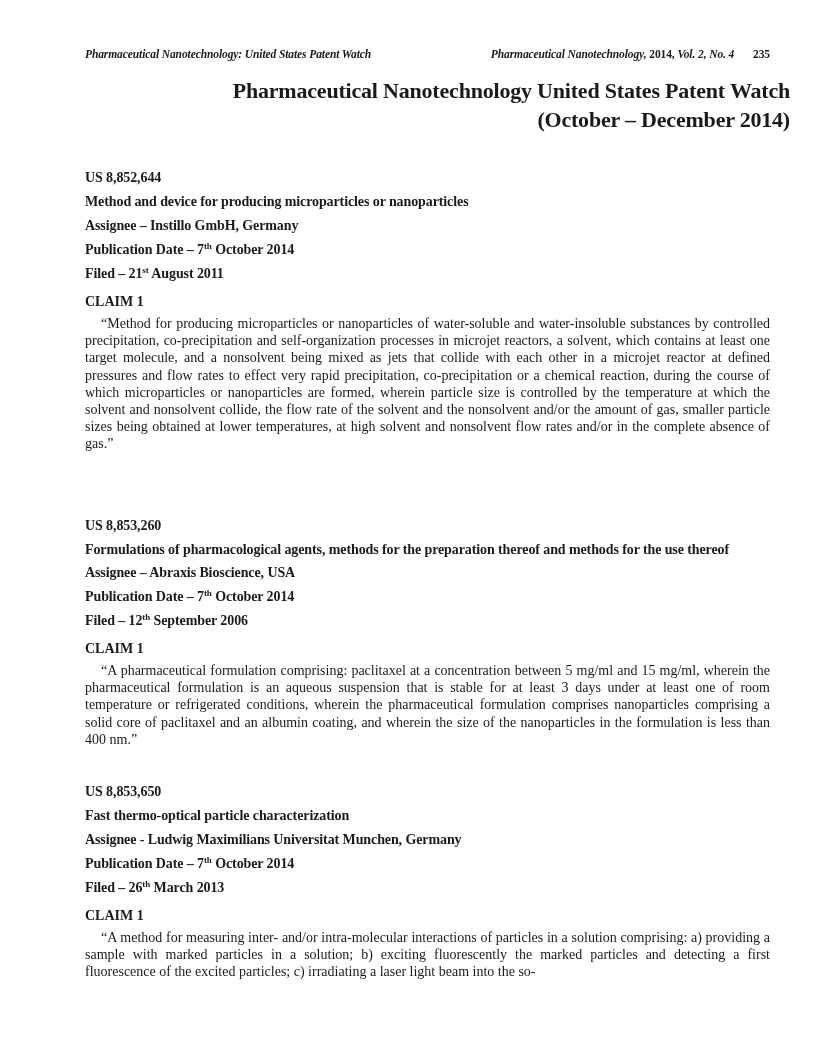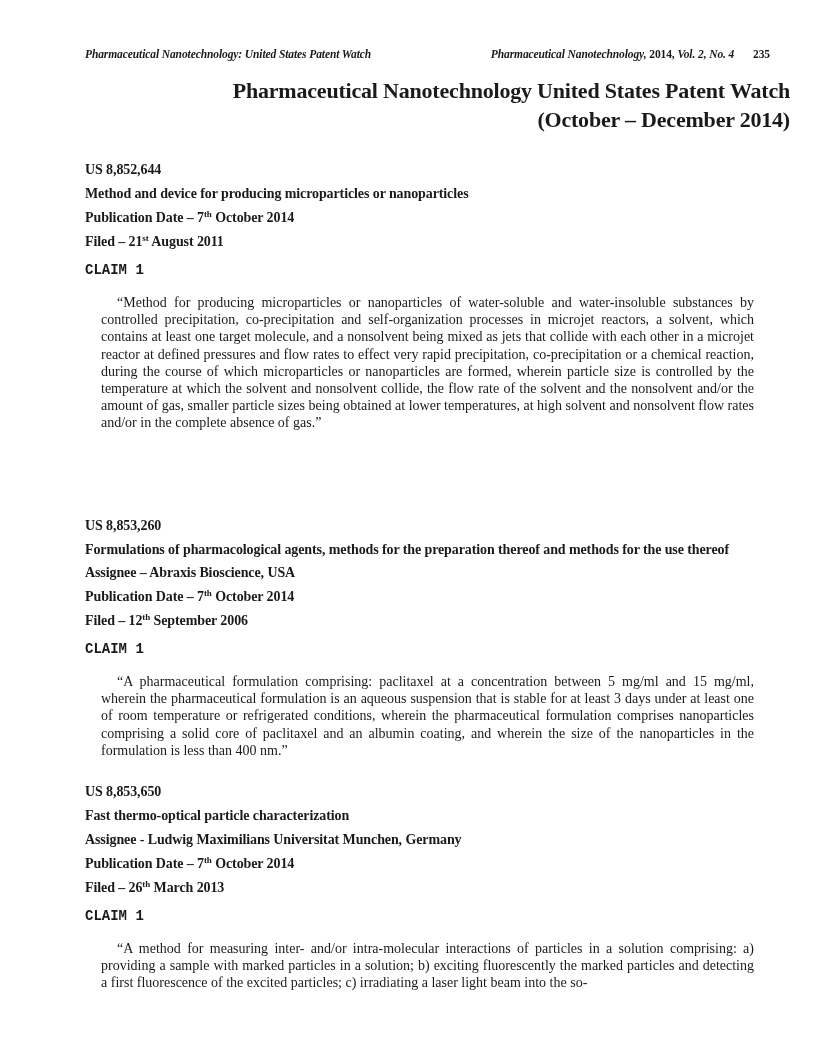--- a/index.html
+++ b/index.html
@@ -67,32 +67,31 @@
     .meta-line sup {
       font-size: 9px;
       vertical-align: 5px;
       line-height: 0;
     }
     .claim-label {
       font-size: 14px;
       font-weight: bold;
       line-height: 16px;
       margin: 12px 0 5px 0;
-      font-family: Liberation Mono, monospace;
     }
     .claim-text {
       font-size: 14px;
       line-height: 17.2px;
       text-align: justify;
       text-indent: 16px;
-      margin: 16px;
+      margin: 0;
       hyphens: manual;
     }
 
-    #patent-0 { top: 162px; }
+    #patent-0 { top: 170px; }
     #patent-1 { top: 518px; }
     #patent-2 { top: 784px; }
   </style>
 </head>
 <body>
 
 <div class="page">
 
   <div class="running-header">
     <span class="left">Pharmaceutical Nanotechnology: United States Patent Watch</span>
@@ -105,20 +104,21 @@
   </div>
 
   <div class="title">
     <div>Pharmaceutical Nanotechnology United States Patent Watch</div>
     <div>(October – December 2014)</div>
   </div>
 
   <div class="patent" id="patent-0">
     <div class="meta-line">US 8,852,644</div>
     <div class="meta-line">Method and device for producing microparticles or nanoparticles</div>
+    <div class="meta-line">Assignee – Instillo GmbH, Germany</div>
     <div class="meta-line"><span>Publication Date – 7</span><sup>th</sup><span> October 2014</span></div>
     <div class="meta-line"><span>Filed – 21</span><sup>st</sup><span> August 2011</span></div>
     <div class="claim-label">CLAIM 1</div>
     <p class="claim-text">“Method for producing microparticles or nanoparticles of water-soluble and water-insoluble substances by controlled precipitation, co-precipitation and self-organization processes in microjet reactors, a solvent, which contains at least one target molecule, and a nonsolvent being mixed as jets that collide with each other in a microjet reactor at defined pressures and flow rates to effect very rapid precipitation, co-precipitation or a chemical reaction, during the course of which microparticles or nanoparticles are formed, wherein particle size is controlled by the temperature at which the solvent and nonsolvent collide, the flow rate of the solvent and the nonsolvent and/or the amount of gas, smaller particle sizes being ob­tained at lower temperatures, at high solvent and nonsolvent flow rates and/or in the complete absence of gas.”</p>
   </div>
 
   <div class="patent" id="patent-1">
     <div class="meta-line">US 8,853,260</div>
     <div class="meta-line wrap">Formulations of pharmacological agents, methods for the preparation thereof and methods for the use thereof</div>
     <div class="meta-line">Assignee – Abraxis Bioscience, USA</div>

